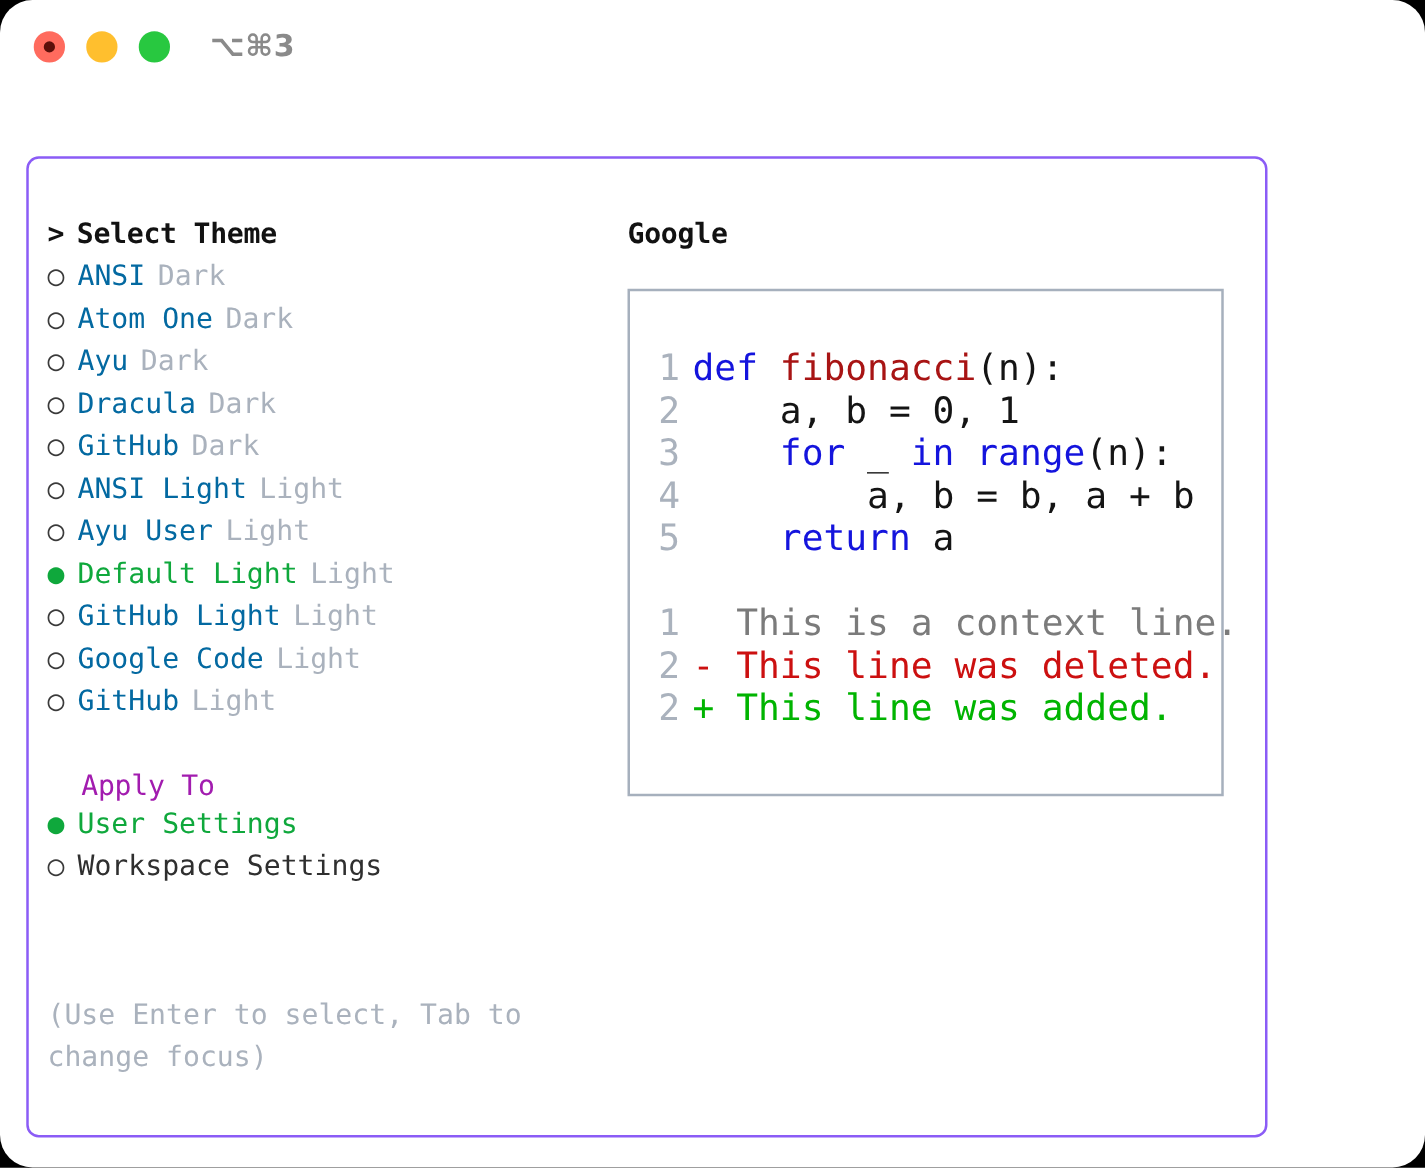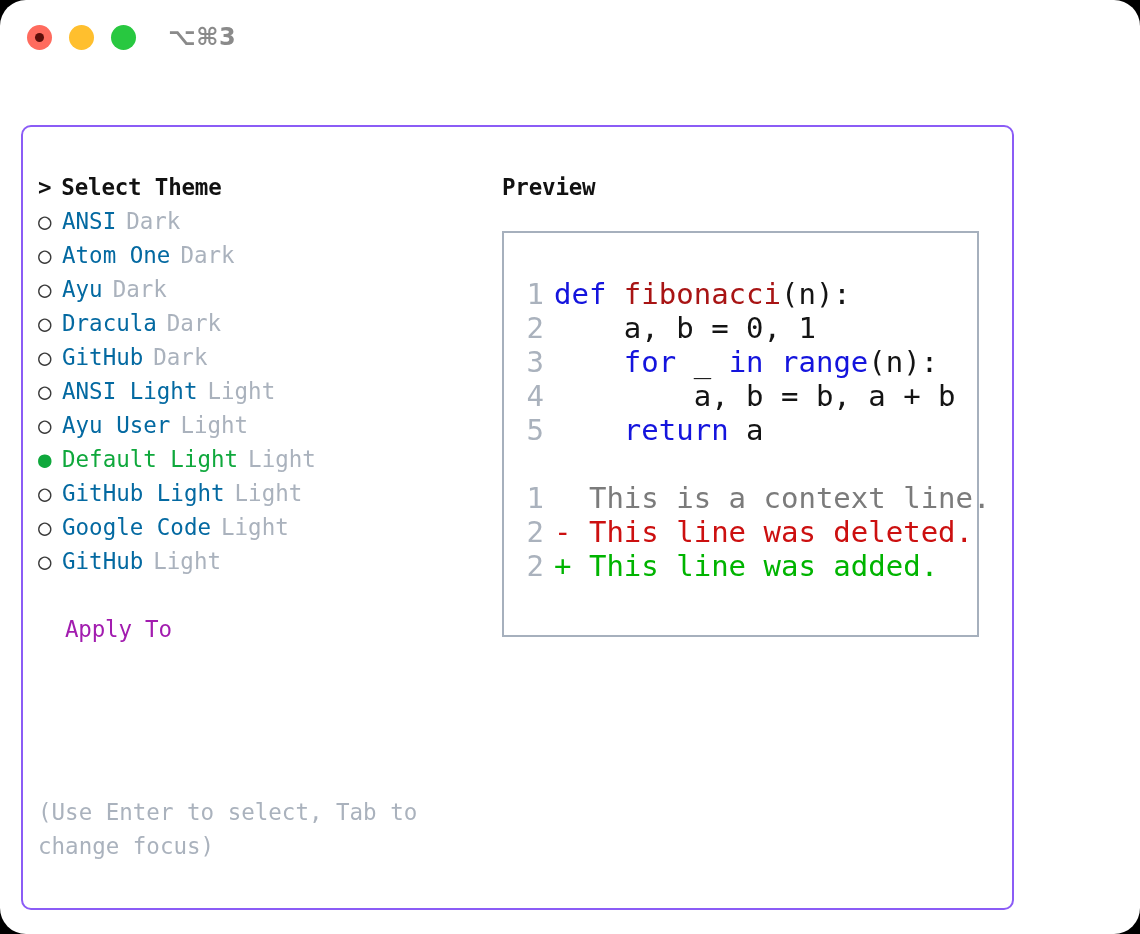--- a/index.html
+++ b/index.html
@@ -233,29 +233,33 @@
           <div class="row selected"><span class="marker">●</span><span class="theme-name">Default Light</span><span class="theme-kind">Light</span></div>
           <div class="row"><span class="marker">○</span><span class="theme-name">GitHub Light</span><span class="theme-kind">Light</span></div>
           <div class="row"><span class="marker">○</span><span class="theme-name">Google Code</span><span class="theme-kind">Light</span></div>
           <div class="row"><span class="marker">○</span><span class="theme-name">GitHub</span><span class="theme-kind">Light</span></div>
         </div>
 
       <div class="group-gap"></div>
 
       <div class="apply-head">Apply To</div>
 
+      <div id="apply-list">
+          <div class="row selected"><span class="marker">●</span><span class="opt-label">User Settings</span></div>
+          <div class="row"><span class="marker">○</span><span class="opt-label">Workspace Settings</span></div>
+        </div>
 
     </div>
 
     <div id="hint">
       <div>(Use Enter to select, Tab to</div>
       <div>change focus)</div>
     </div>
 
     <div id="right-col">
-      <div id="preview-title">Preview</div>
+      <div id="preview-title">Google</div>
       <div id="preview-box">
         <div id="code-area"><div class="cline"><span class="lno">1</span><span class="kw">def </span><span class="fn">fibonacci</span><span class="plain">(n):</span></div><div class="cline"><span class="lno">2</span><span class="plain">    a, b = 0, 1</span></div><div class="cline"><span class="lno">3</span><span class="plain">    </span><span class="kw">for</span><span class="plain"> _ </span><span class="kw">in</span><span class="plain"> </span><span class="kw">range</span><span class="plain">(n):</span></div><div class="cline"><span class="lno">4</span><span class="plain">        a, b = b, a + b</span></div><div class="cline"><span class="lno">5</span><span class="plain">    </span><span class="kw">return</span><span class="plain"> a</span></div><div class="spacer-line"></div><div class="cline"><span class="lno">1</span><span class="d-ctx"> </span><span class="d-ctx"> This is a context line.</span></div><div class="cline"><span class="lno">2</span><span class="d-del">-</span><span class="d-del"> This line was deleted.</span></div><div class="cline"><span class="lno">2</span><span class="d-add">+</span><span class="d-add"> This line was added.</span></div></div>
       </div>
     </div>
 
   </div>
 </div>
 
 </body></html>

